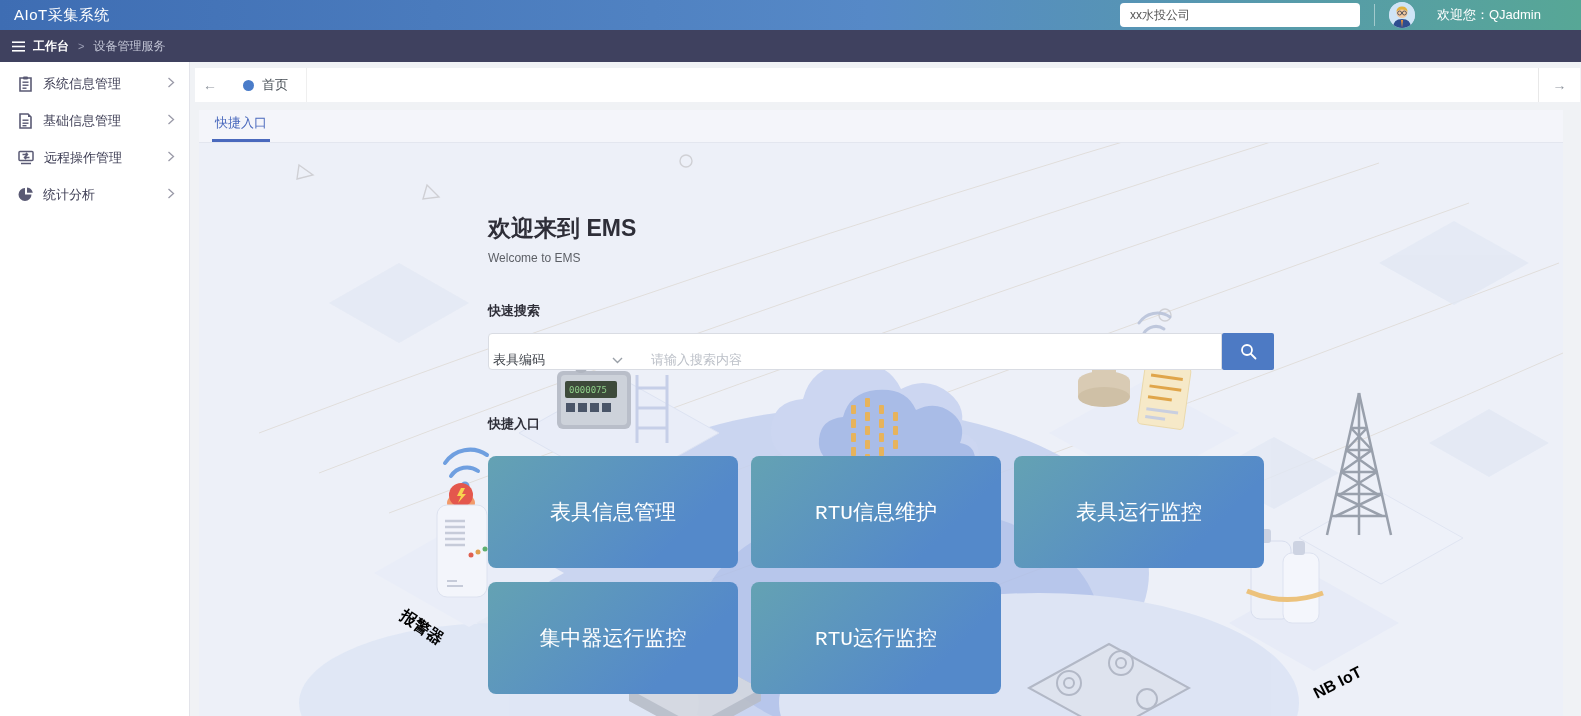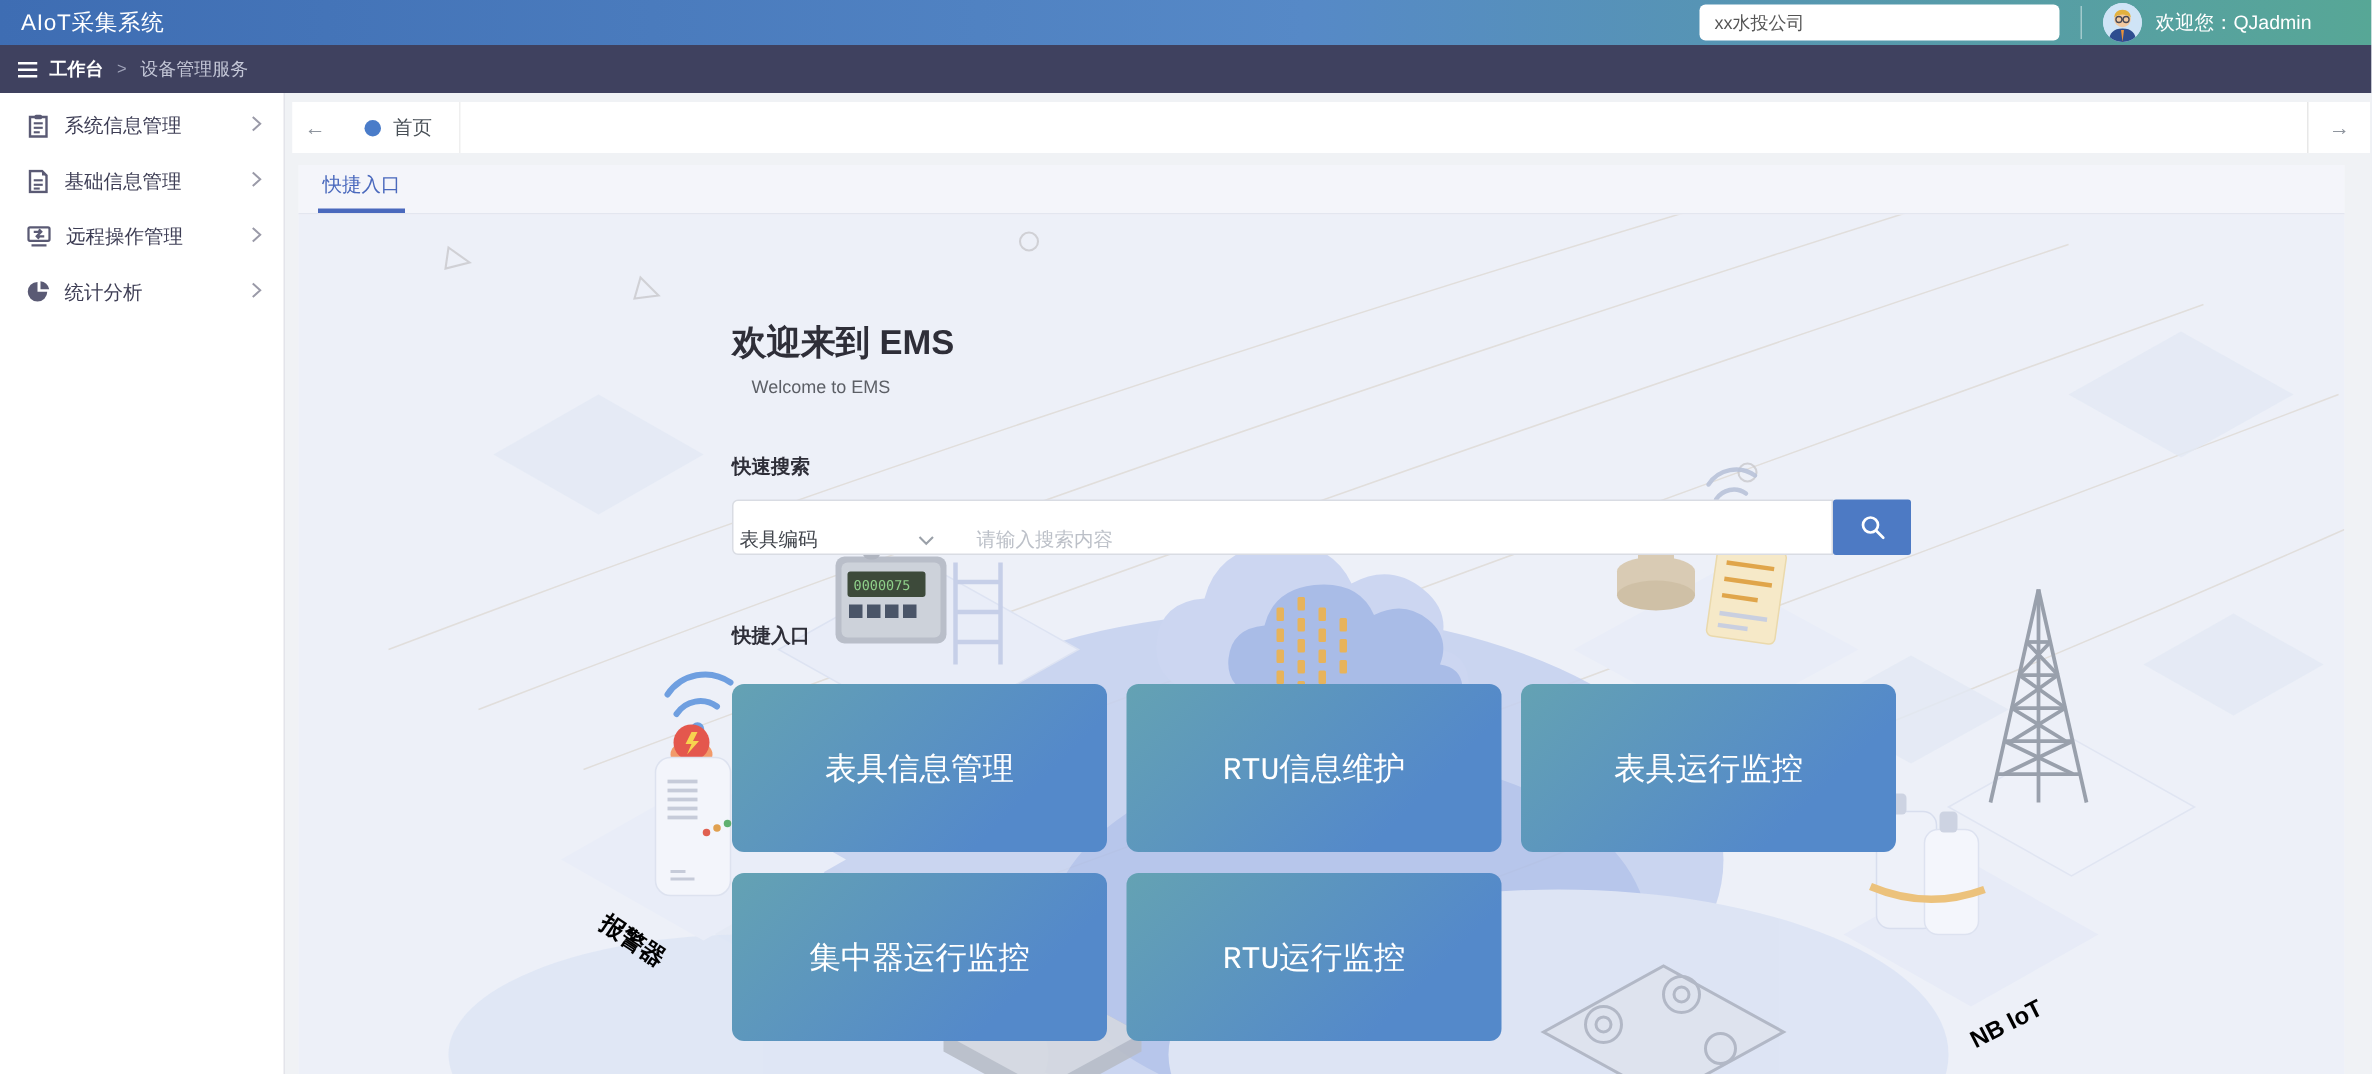--- a/index.html
+++ b/index.html
@@ -8,21 +8,21 @@
 
   
   .app-header { height:30px; display:flex; align-items:center; padding:0 14px;
     background:linear-gradient(90deg,#3e6db3 0%,#5689c7 55%,#57a796 100%); color:#fff; }
   .app-title { font-size:15px; letter-spacing:.5px; }
   .header-right { margin-left:auto; display:flex; align-items:center; }
   .org-search { width:240px; height:24px; border:none; border-radius:4px;
     padding:0 10px; font-size:12px; color:#555; outline:none; background:#fff; }
   .header-divider { width:1px; height:22px; background:rgba(255,255,255,.45); margin:0 14px; }
   .avatar { width:26px; height:26px; border-radius:50%; background:#cfe3f5; overflow:hidden; flex:none; }
-  .welcome-text { font-size:13px; margin-left:9px; margin-right:26px; }
+  .welcome-text { font-size:13px; margin-left:22px; margin-right:26px; }
 
   
   .crumb-bar { height:30px; background:#3f415f; display:flex; align-items:center;
     padding:16px 12px; color:#fff; font-size:12px; }
   .crumb-bar .menu-ic { margin-right:8px; display:flex; }
   .crumb-strong { font-weight:bold; }
   .crumb-sep { color:#9ea1b8; margin:0 9px; font-size:11px; }
   .crumb-cur { color:#c3c6d6; }
 
   
@@ -51,21 +51,21 @@
     display:flex; flex-direction:column; }
   .panel-tabs { height:33px; border-bottom:1px solid #e3e6ef; display:flex; align-items:flex-end;
     padding-left:13px; flex:none; background:#f4f5fa; }
   .panel-tab-active { font-size:13px; color:#4a69bd; padding:0 3px 7px 3px;
     border-bottom:3px solid #4a69bd; cursor:pointer; }
   .panel-body { position:relative; flex:1; background:#edf0f8; overflow:hidden; }
   .bg-art { position:absolute; inset:0; pointer-events:none; }
 
   .content { position:relative; padding:70px 0 0 289px; width:900px; }
   .h-title { font-size:23px; font-weight:bold; color:#2e2e38; }
-  .h-sub { font-size:12px; color:#5c5f66; margin-top:7px;margin-left:13px; }
+  .h-sub { font-size:12px; color:#5c5f66; margin-top:7px; }
   .blk-label { font-size:13px; font-weight:bold; color:#2e2e38; }
   .lbl-search { margin-top:37px; }
   .lbl-entry { margin-top:45px; }
 
   .search-row { margin-top:13px; display:flex; height:37px; width:786px; }
   .search-box { flex:1; background:#fff; border:1px solid #d9dce3; border-radius:4px 0 0 4px;
     display:flex; align-items:flex-end; padding:0 4px; }
   .sel-area { display:flex; align-items:center; cursor:pointer; width:130px; flex:none; }
   .sel-text { font-size:13px; color:#41454c; }
   .sel-chev { margin-left:auto; display:flex; color:#9aa0a8; }

